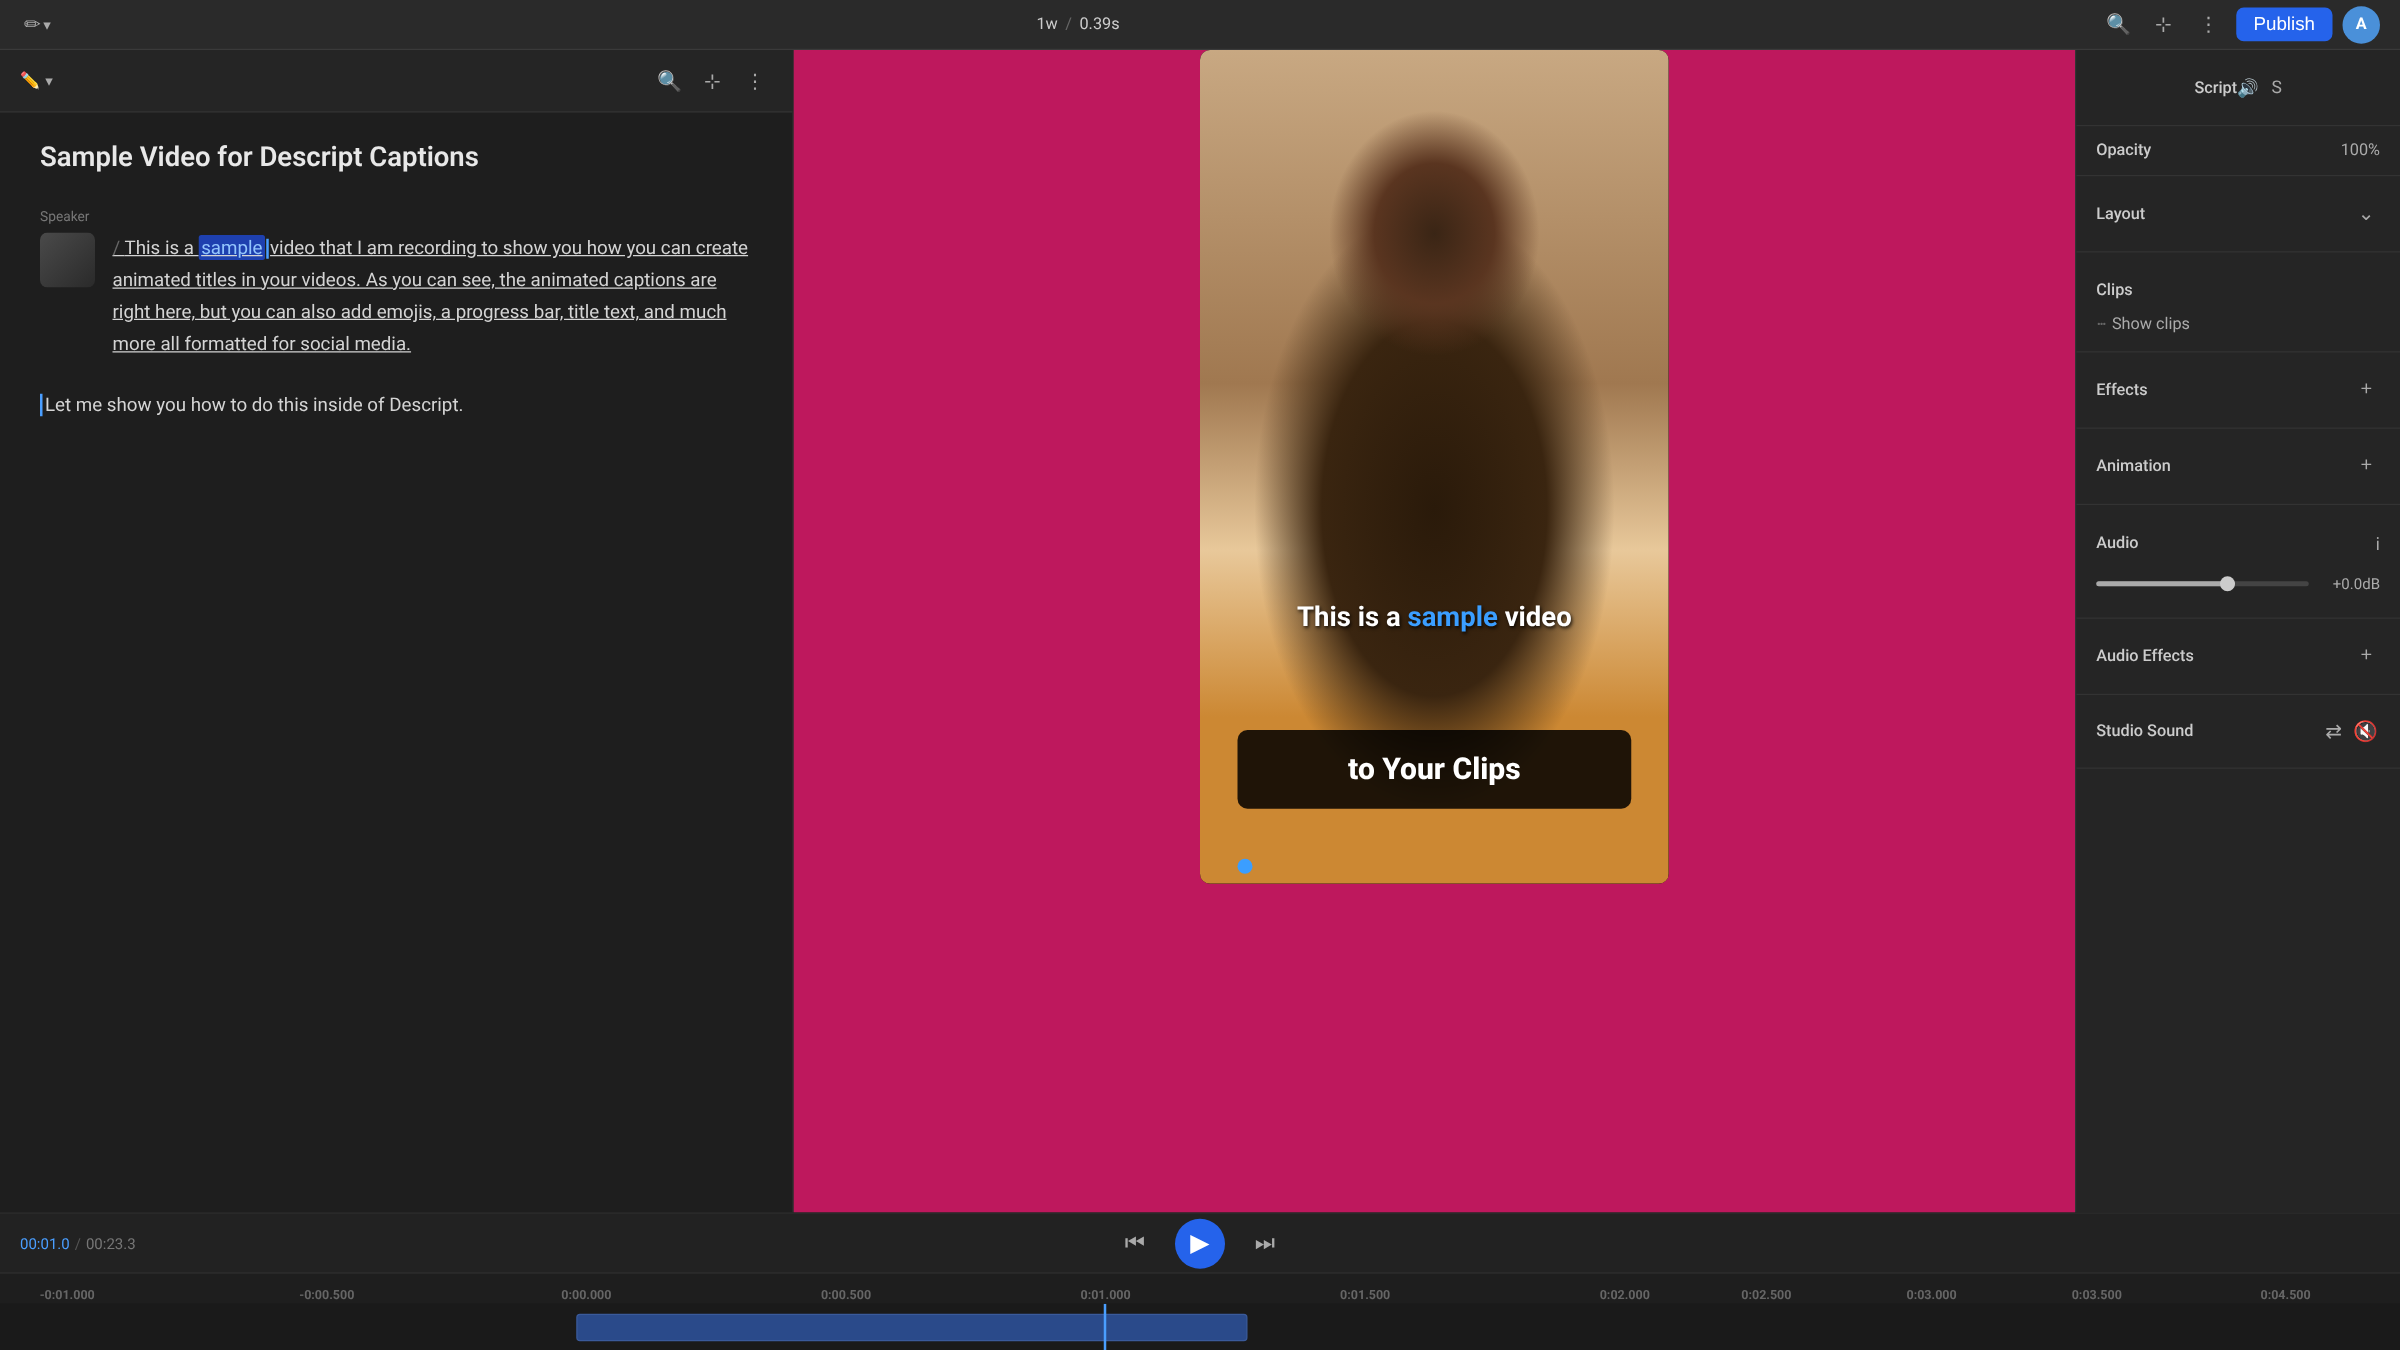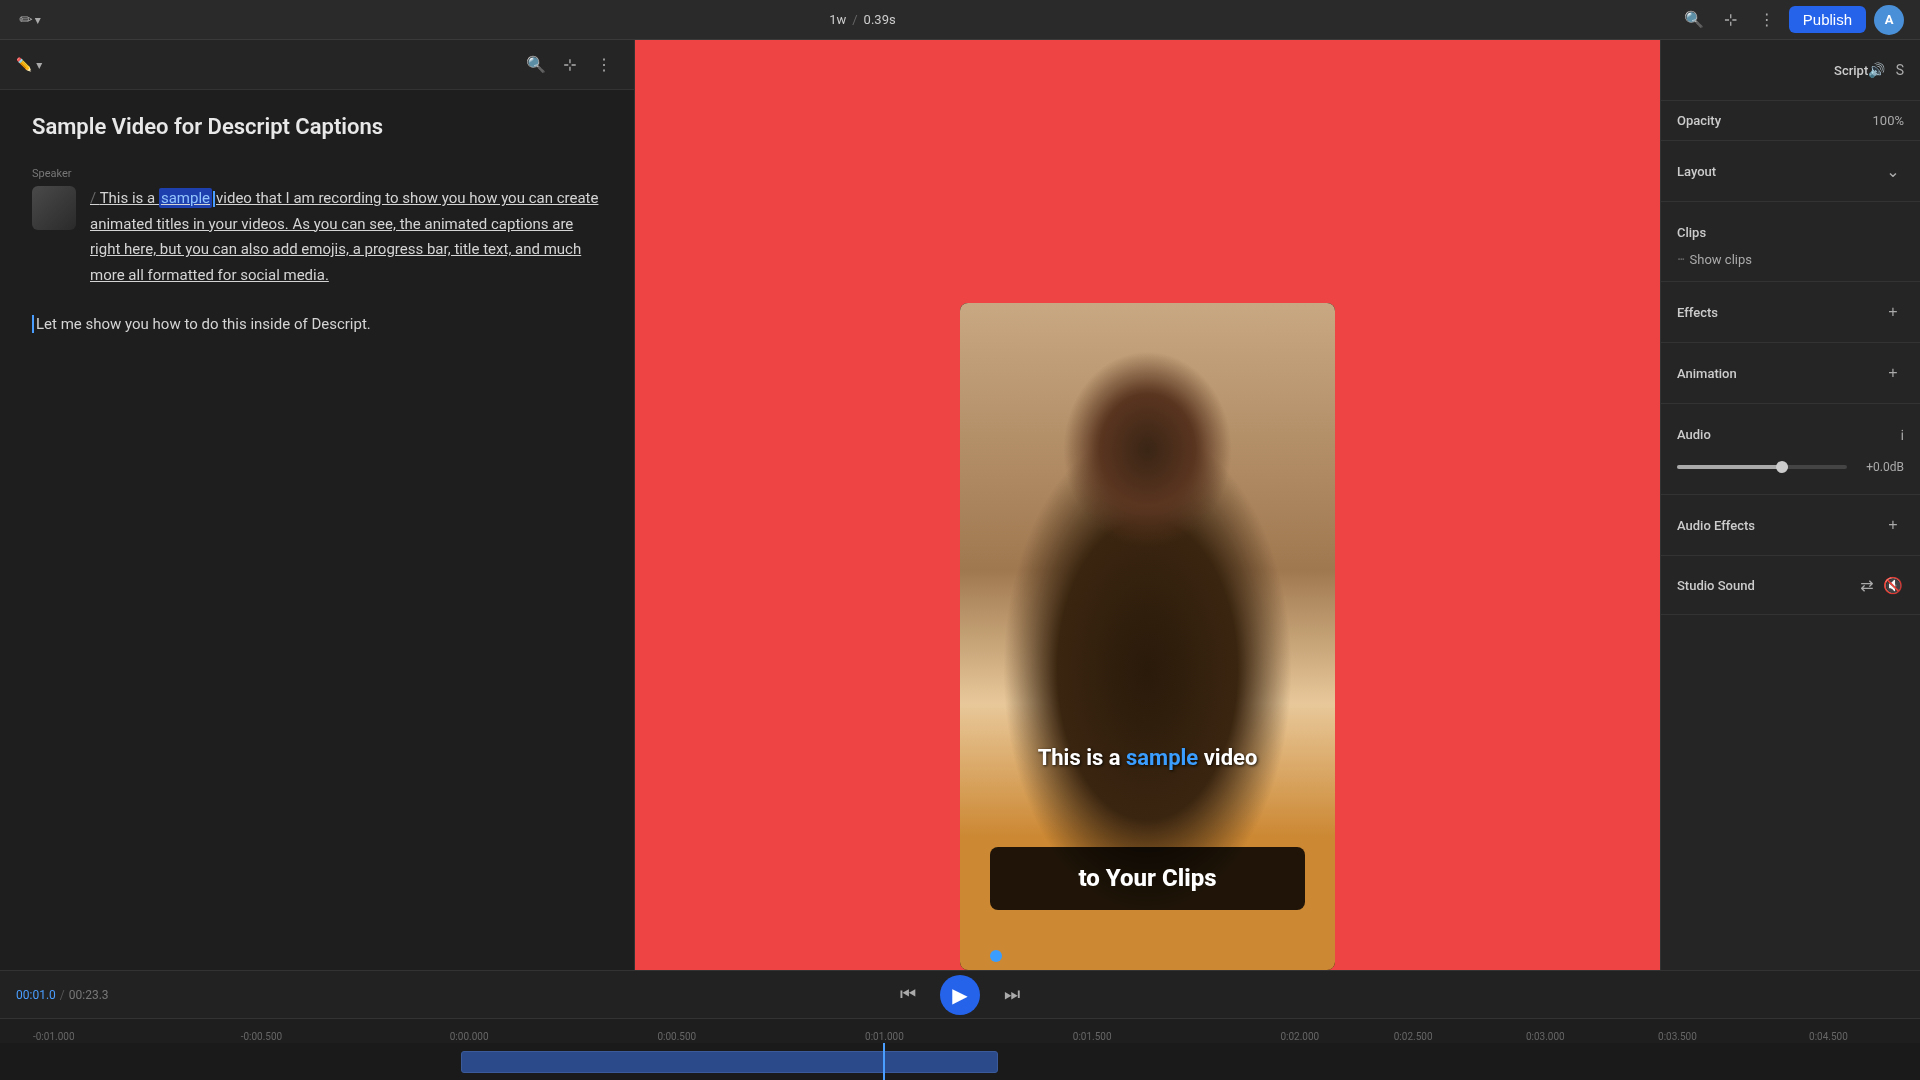--- a/index.html
+++ b/index.html
@@ -172,25 +172,25 @@
     .script-para2 {
       margin-top: 24px;
       font-size: 15px;
       line-height: 1.7;
       color: #d4d4d4;
     }
 
     
     .video-panel {
       flex: 1;
-      background: #ef4444;
+      background: #be185d;
       display: flex;
       flex-direction: column;
       align-items: center;
-      justify-content: flex-end;
+      justify-content: flex-start;
       position: relative;
       text-decoration: underline;
     }
     .video-container {
       width: 375px;
       height: 667px;
       border-radius: 8px;
       overflow: hidden;
       position: relative;
       background: #000;
@@ -342,21 +342,21 @@
       letter-spacing: -2px;
     }
     .show-clips-text {
       font-size: 13px;
       color: #aaa;
       cursor: pointer;
     }
     .script-tab-row {
       display: flex;
       align-items: center;
-      justify-content: flex-end;
+      justify-content: center;
       padding: 8px 0;
     }
     .script-tab-icons {
       display: flex; gap: 6px; align-items: center;
     }
     .opacity-row {
       display: flex;
       align-items: center;
       justify-content: space-between;
     }
@@ -424,20 +424,21 @@
       font-size: 10px;
       color: #666;
       width: 100%;
       position: relative;
     }
     .ruler-mark {
       position: absolute;
       font-size: 10px;
       color: #666;
       transform: translateX(-50%);
+      font-weight: bold;
     }
     .timeline-tracks {
       flex: 1;
       background: #1a1a1a;
       position: relative;
       overflow: hidden;
     }
     .timeline-clip {
       position: absolute;
       height: 22px;

